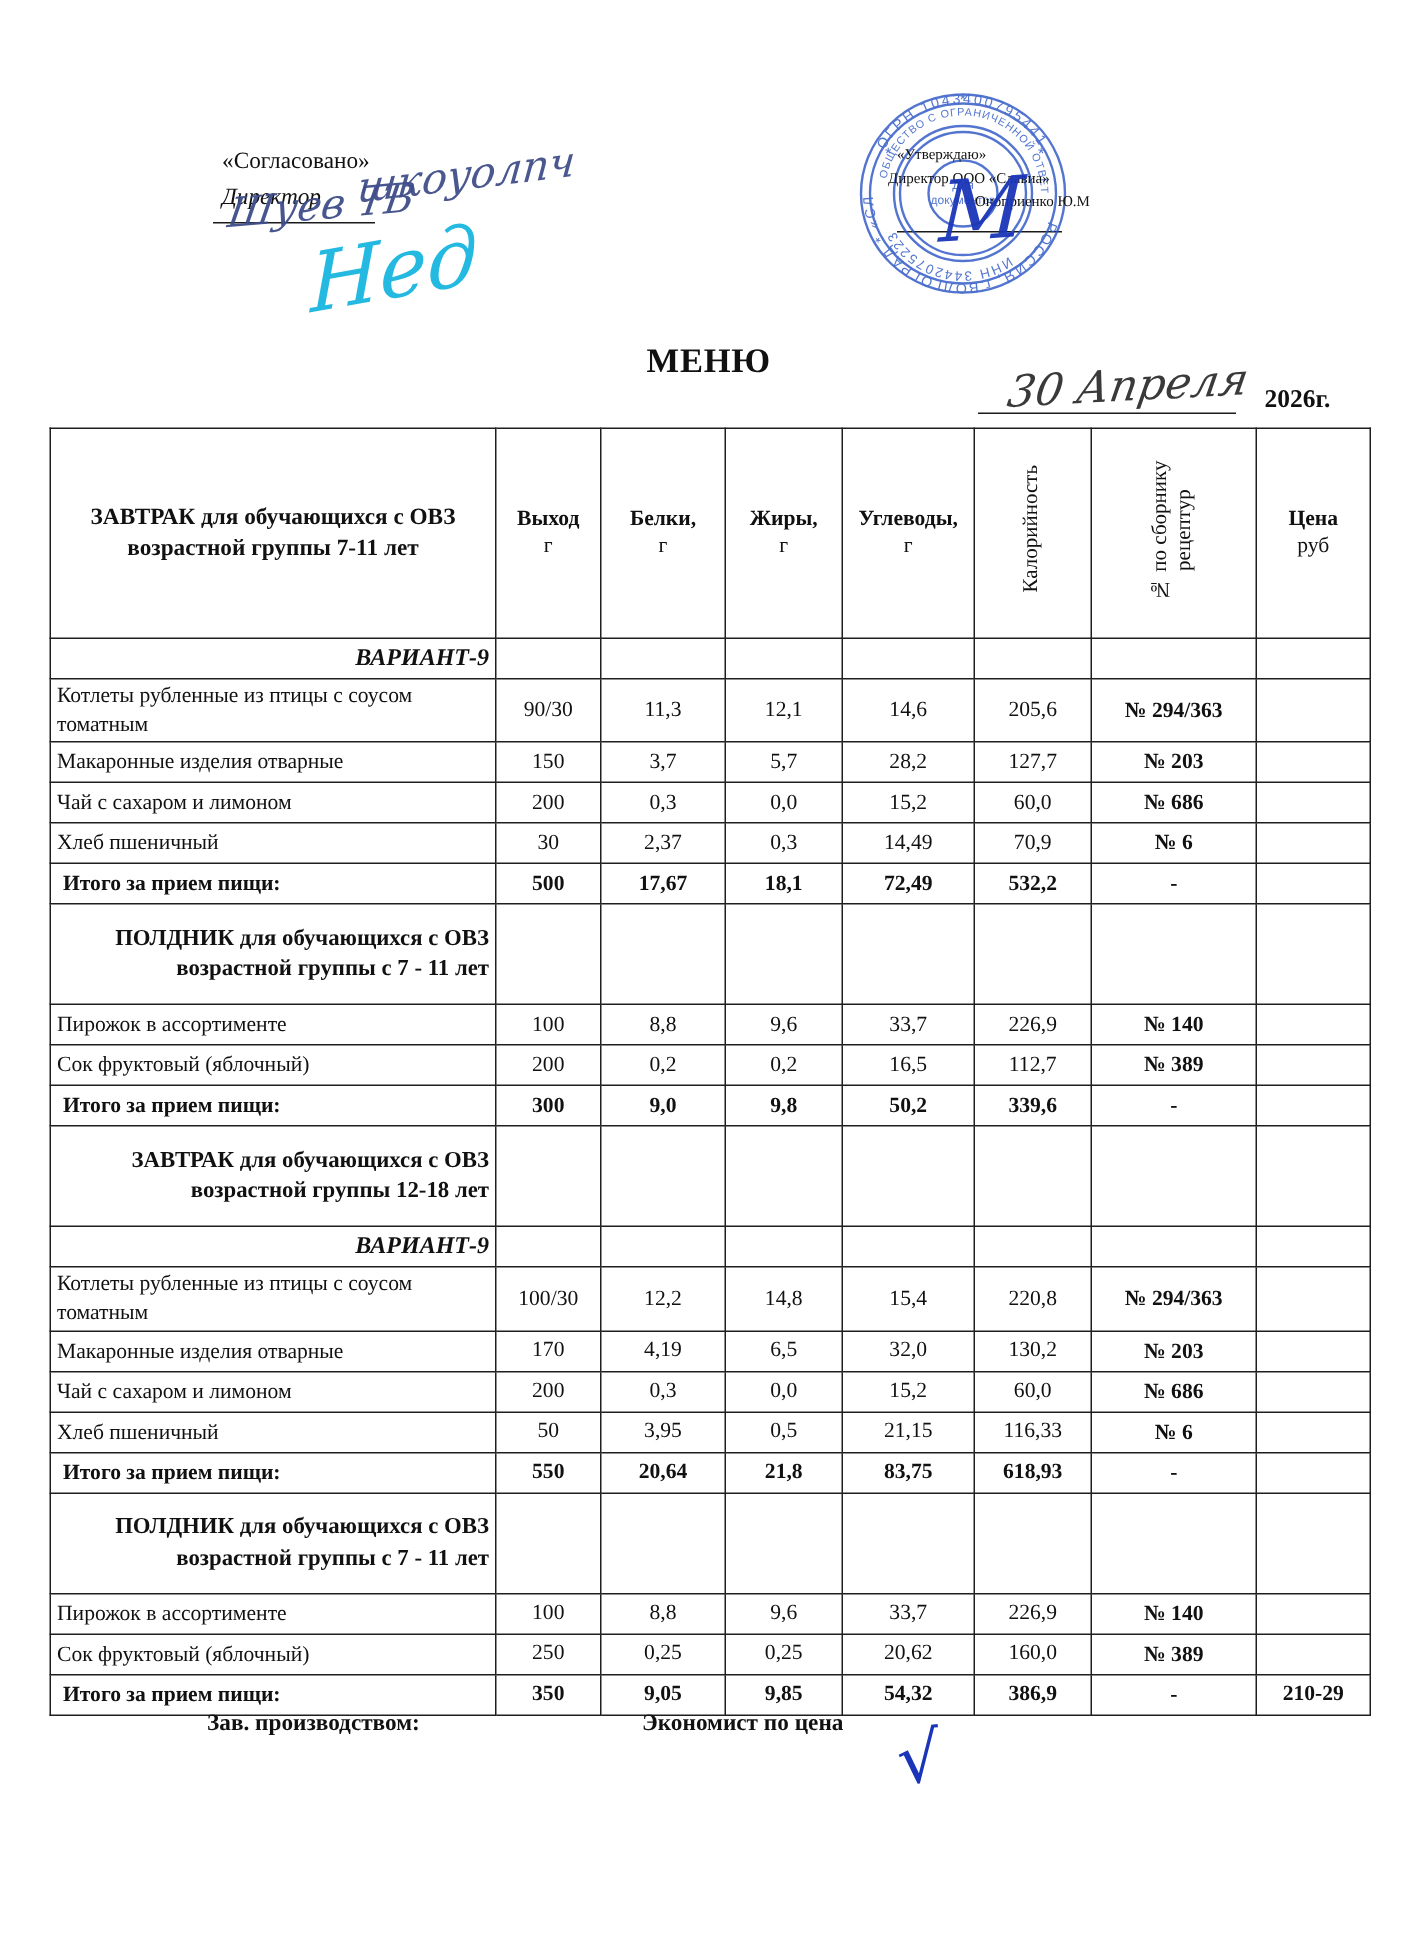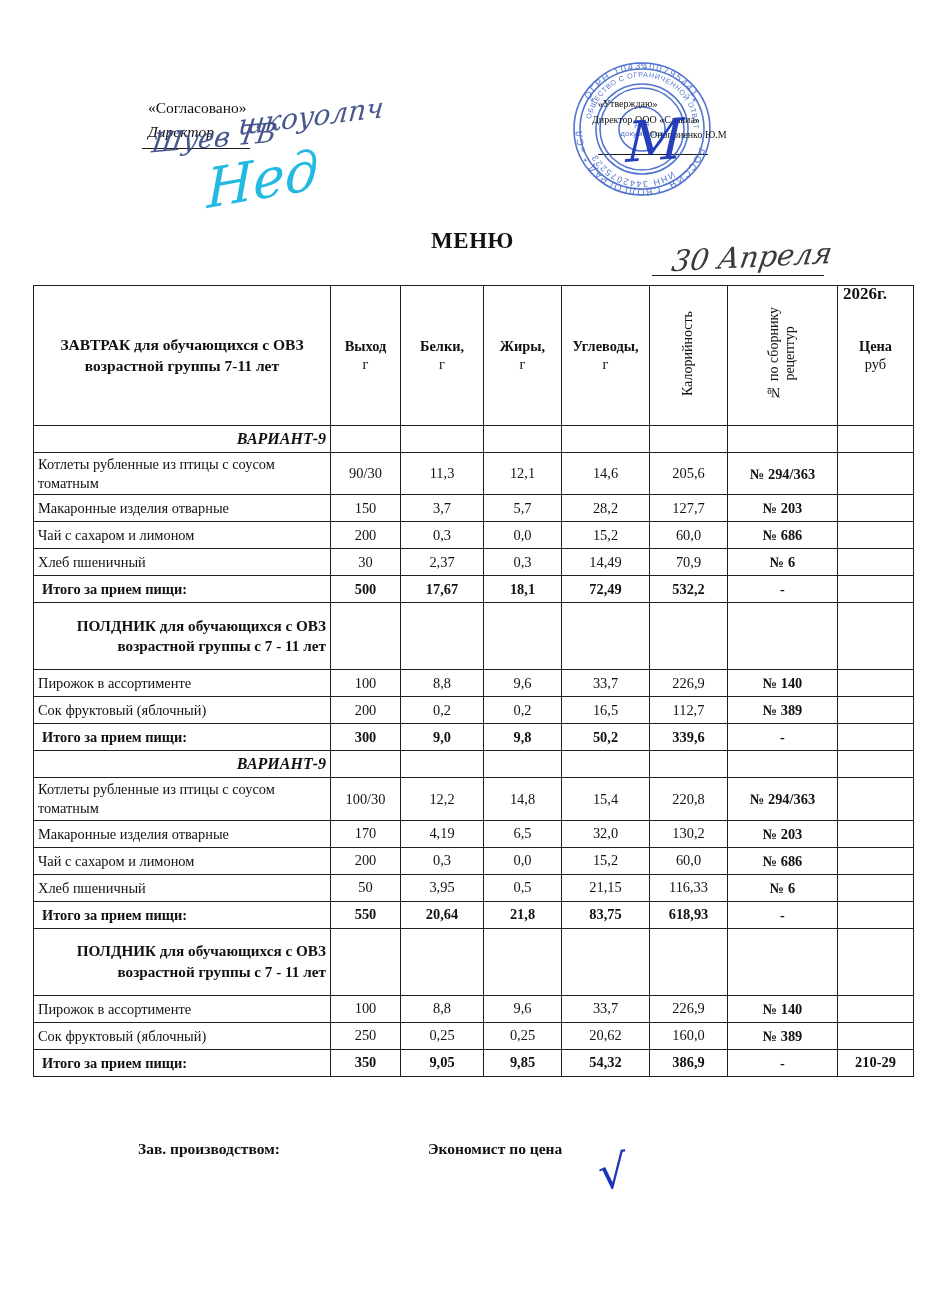--- a/index.html
+++ b/index.html
@@ -133,21 +133,20 @@
     font-size: 23px;
     font-weight: bold;
     letter-spacing: .5px;
   }
   .date-row {
     position: absolute;
     right: 58px;
     top: 256px;
     font-size: 17px;
     font-weight: bold;
-    margin-top: 28px;
   }
   .date-underline {
     position: absolute;
     left: 652px;
     top: 275px;
     width: 172px;
     border-bottom: 1.6px solid #1b1b1b;
   }
 
   
@@ -435,20 +434,30 @@
         <td class="dish">Итого за прием пищи:</td>
         <td class="num">300</td>
         <td class="num">9,0</td>
         <td class="num">9,8</td>
         <td class="num">50,2</td>
         <td class="num">339,6</td>
         <td class="recipe">-</td>
         <td class="num"></td>
       </tr>
       <tr>
+        <td class="sec-head" style="height: 62px;">ЗАВТРАК для обучающихся с ОВЗ возрастной группы 12-18 лет</td>
+        <td></td>
+        <td></td>
+        <td></td>
+        <td></td>
+        <td></td>
+        <td></td>
+        <td></td>
+      </tr>
+      <tr>
         <td class="variant">ВАРИАНТ-9</td>
         <td></td>
         <td></td>
         <td></td>
         <td></td>
         <td></td>
         <td></td>
         <td></td>
       </tr>
       <tr>

